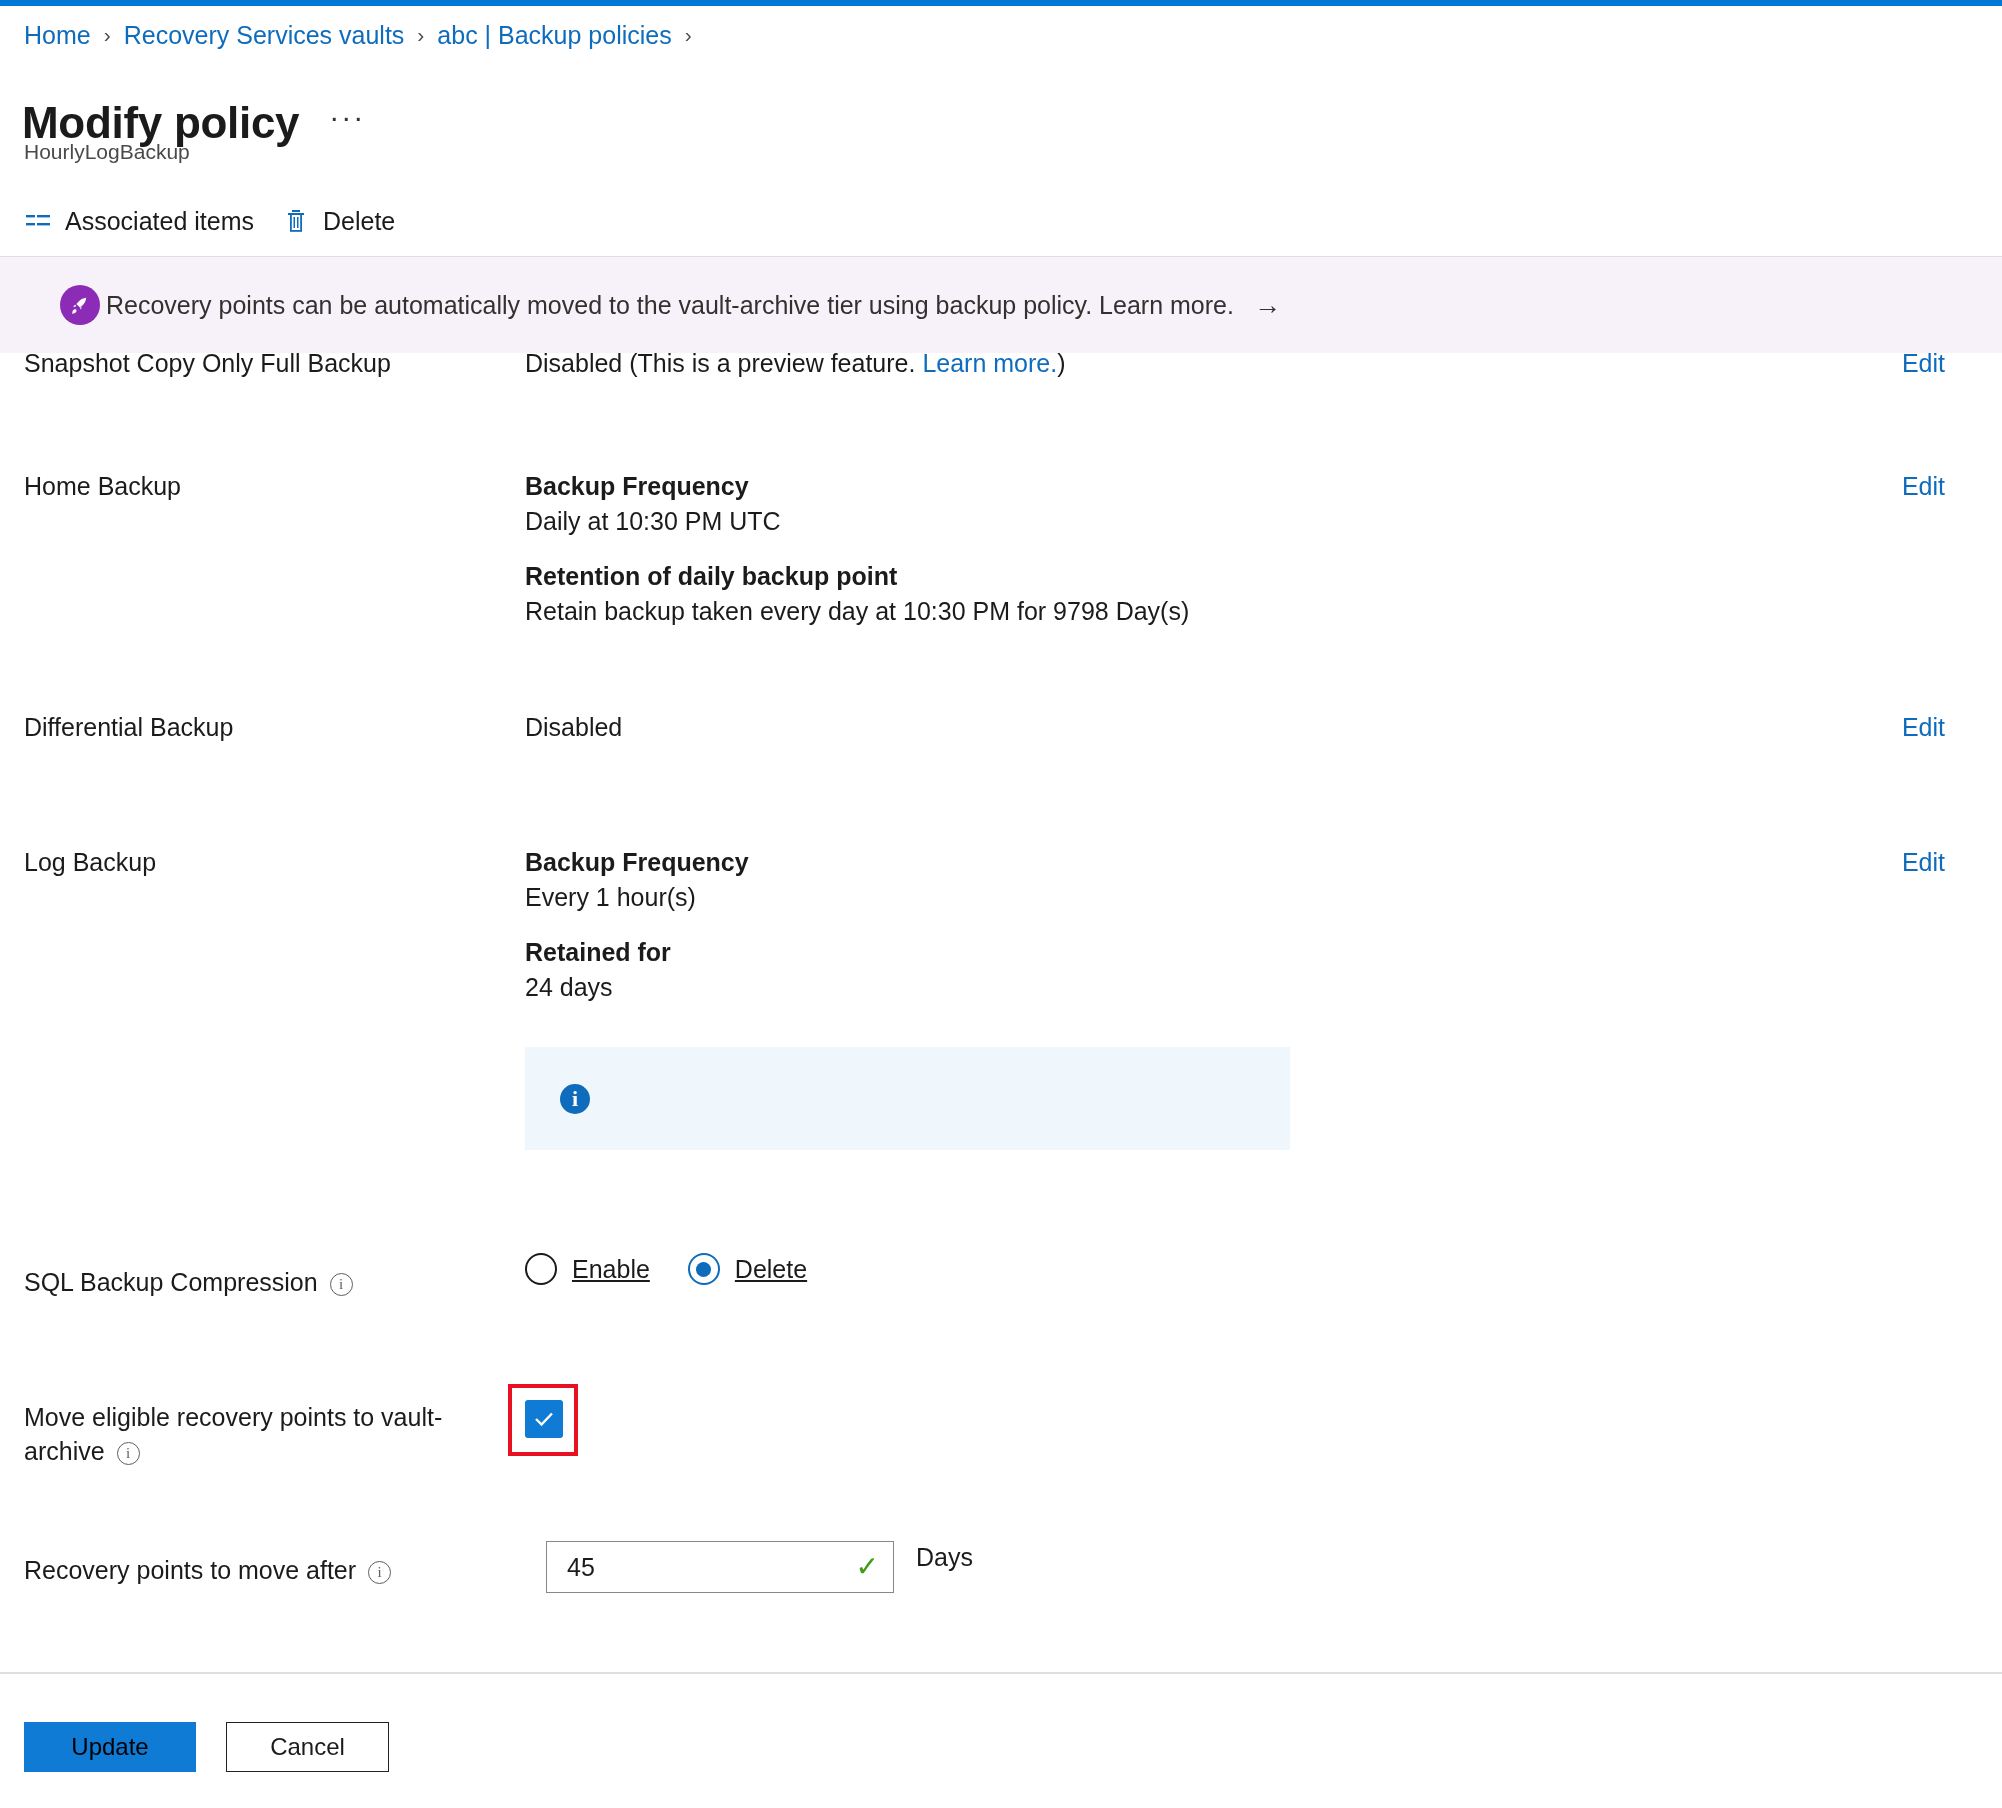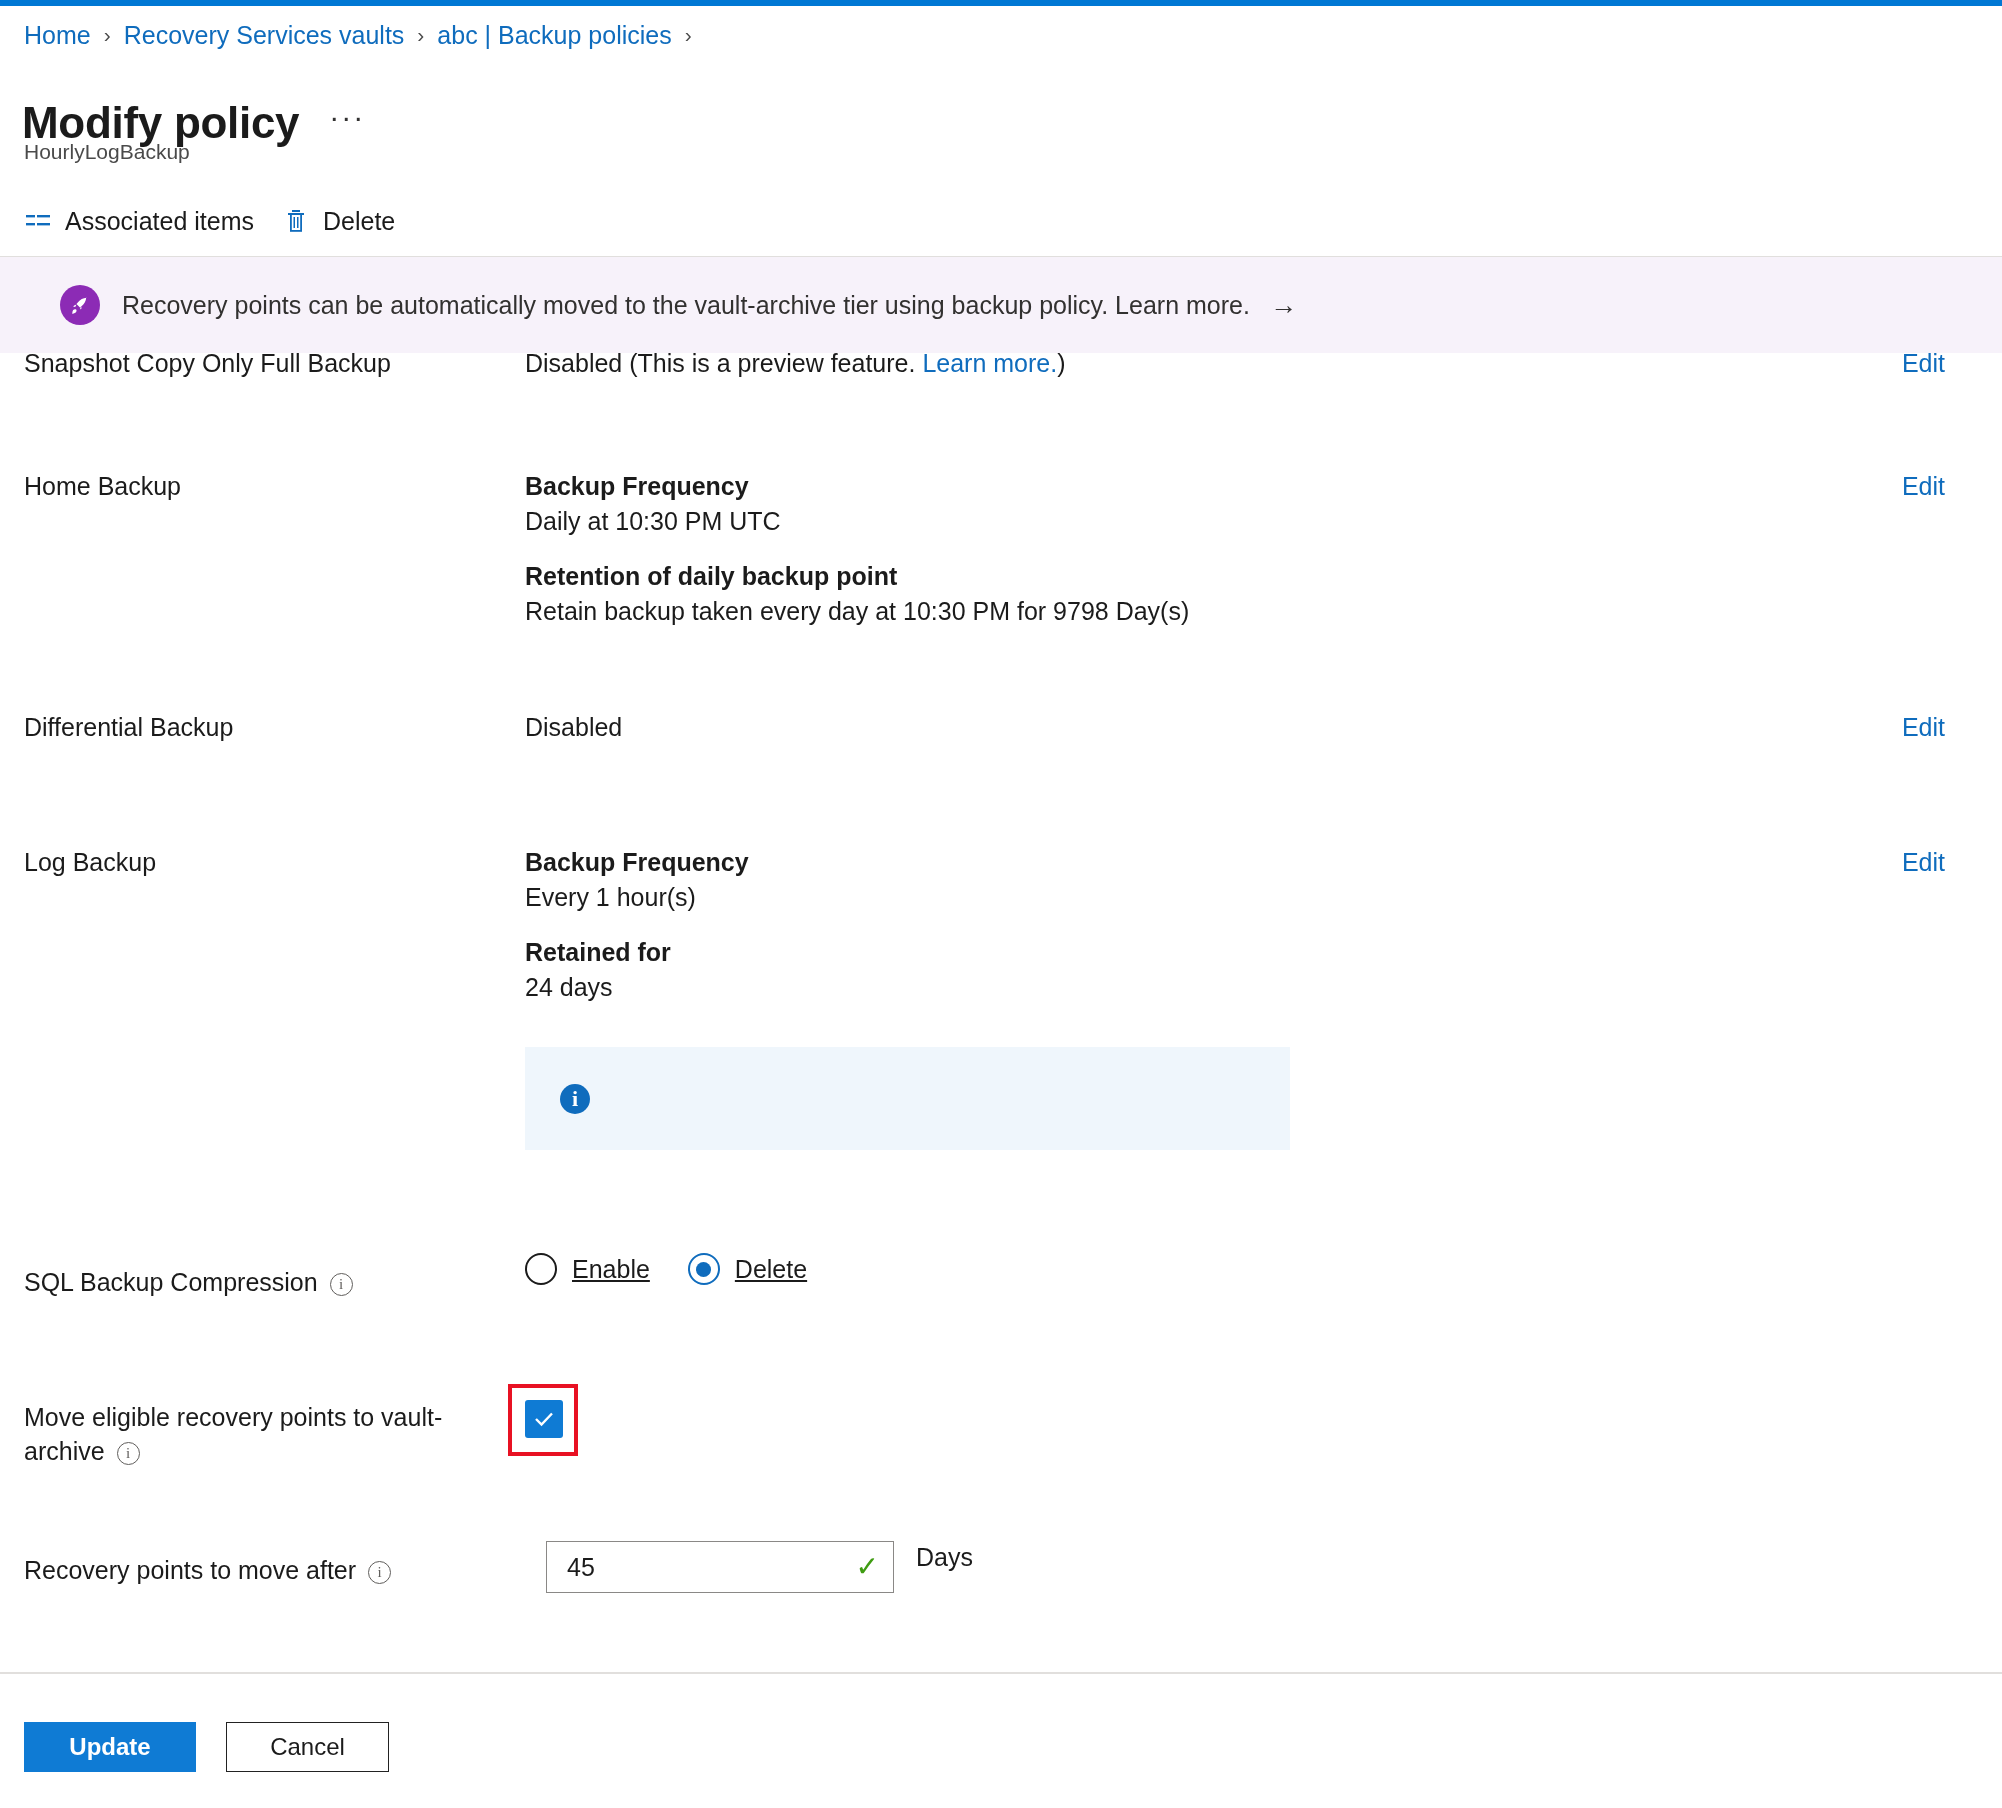--- a/index.html
+++ b/index.html
@@ -105,21 +105,21 @@
     padding-left: 60px;
     z-index: 5;
   }
   .rocket-circle {
     width: 40px; height: 40px; border-radius: 50%;
     background: #8c2bb5;
     display: flex; align-items: center; justify-content: center;
     flex: 0 0 auto;
   }
   .promo-text {
-    margin-left: 22px;
+    margin-left: 6px;
     font-size: 25px;
     color: #323130;
     line-height: 32px;
     white-space: nowrap;
   }
   .promo-arrow {
     margin-left: 20px;
     font-size: 27px;
     color: #323130;
     line-height: 30px;
@@ -280,24 +280,24 @@
   }
   .btn {
     height: 50px;
     font-size: 24px;
     font-family: "Liberation Sans", sans-serif;
     cursor: pointer;
     display: flex; align-items: center; justify-content: center;
   }
   .btn-primary {
     background: #0f7bd4;
-    color: #ffffff;
+    color: #000000;
     border: none;
     width: 172px;
-    font-weight: 700;
+    font-weight: 400;
   }
   .btn-secondary {
     background: #fff;
     color: #1b1b1b;
     border: 1.6px solid #222;
     width: 163px;
     margin-left: 30px;
   }
 </style>
 </head>

